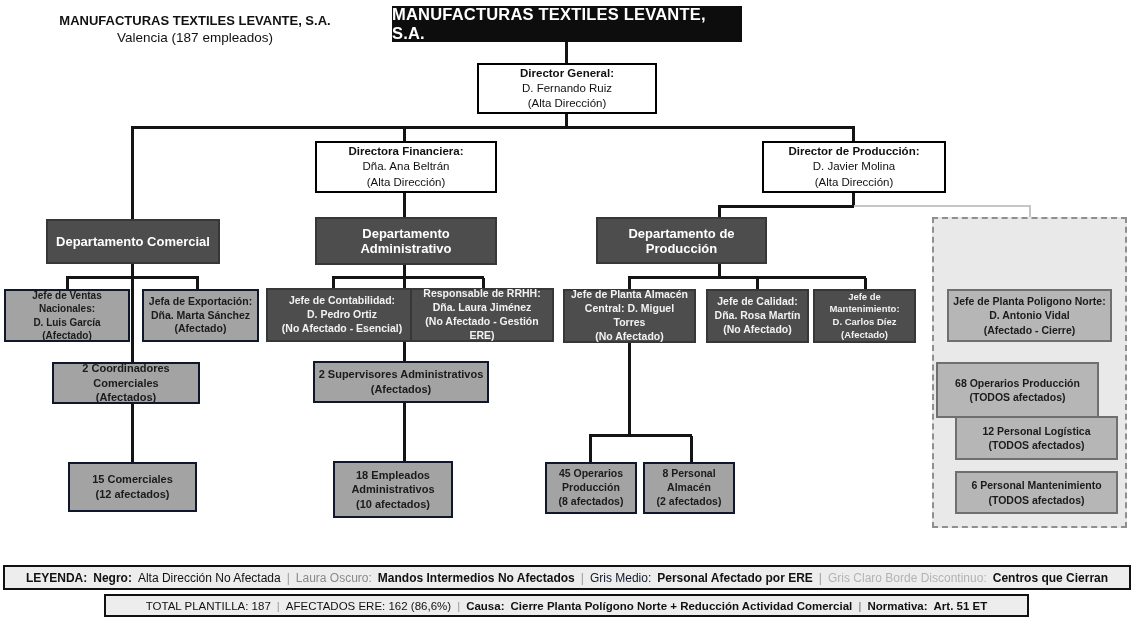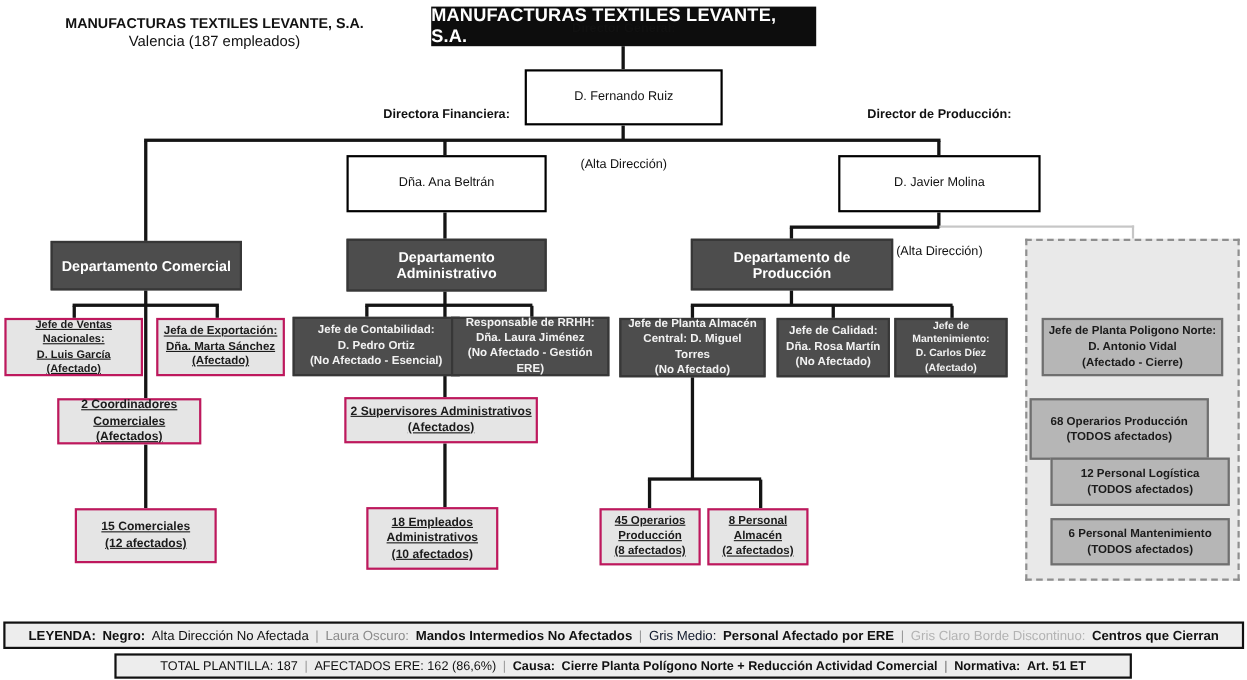--- a/index.html
+++ b/index.html
@@ -1,26 +1,26 @@
 <!DOCTYPE html>
 <html><head>
 <meta charset="utf-8">
 <style>
   html,body{margin:0;padding:0;background:#fff;}
   .stage{position:relative;width:1134px;height:618px;background:#ffffff;
          font-family:"Liberation Sans",sans-serif;overflow:hidden;color:#111;border-radius:23px;}
   .box{position:absolute;display:flex;flex-direction:column;justify-content:center;
        align-items:center;text-align:center;box-sizing:border-box;padding:1px 3px;}
-  .white{background:#ffffff;border:2.5px solid #000;font-size:11.5px;line-height:1.32;gap:47px;}
+  .white{background:#ffffff;border:2.5px solid #000;font-size:11.5px;line-height:1.32;}
   .white .t{font-weight:bold;}
   .dept{background:#4d4d4d;border:2px solid #373737;color:#ffffff;font-size:13px;font-weight:600;}
   .darksm{background:#4d4d4d;border:2px solid #373737;color:#f2f2f2;font-size:10.5px;
           font-weight:600;line-height:1.32;}
-  .med{background:#e5e5e5;border:2px solid #be185d;color:#1b1b1b;font-size:10.5px;
-       font-weight:600;line-height:1.32;text-decoration:underline;}
+  .med{background:#a3a3a3;border:2px solid #0f172a;color:#1b1b1b;font-size:10.5px;
+       font-weight:600;line-height:1.32;}
   .medmid{font-size:11px;}
   .banner{position:absolute;left:392px;top:6px;width:350px;height:36px;background:#0d0d0d;
           color:#fff;display:flex;align-items:center;justify-content:center;
           font-weight:bold;font-size:16.5px;letter-spacing:.2px;}
   .corner{position:absolute;left:28px;top:13px;width:334px;text-align:center;}
   .corner .t{font-weight:bold;font-size:13px;}
   .corner .s{font-size:13.5px;margin-top:2px;}
   .vl,.hl{position:absolute;background:#141414;}
   .vl{width:2.5px;}
   .hl{height:2.5px;}
@@ -110,21 +110,21 @@
     <div>D. Javier Molina</div>
     <div>(Alta Dirección)</div>
   </div>
 
   <div class="box dept" style="left:46px;top:219px;width:174px;height:45px">
     <div>Departamento Comercial</div>
   </div>
   <div class="box dept" style="left:315px;top:217px;width:182px;height:48px">
     <div>Departamento Administrativo</div>
   </div>
-  <div class="box dept" style="left:628px;top:217px;width:184px;height:47px">
+  <div class="box dept" style="left:596px;top:217px;width:171px;height:47px">
     <div>Departamento de Producción</div>
   </div>
 
   <div class="box med" style="left:4px;top:289px;width:126px;height:53px;font-size:10px">
     <div>Jefe de Ventas Nacionales:</div>
     <div>D. Luis García</div>
     <div>(Afectado)</div>
   </div>
   <div class="box med" style="left:142px;top:289px;width:117px;height:53px">
     <div>Jefa de Exportación:</div>
@@ -150,21 +150,21 @@
     <div>Jefe de Calidad:</div>
     <div>Dña. Rosa Martín</div>
     <div>(No Afectado)</div>
   </div>
   <div class="box darksm" style="left:813px;top:289px;width:103px;height:54px;font-size:9.5px">
     <div>Jefe de Mantenimiento:</div>
     <div>D. Carlos Díez</div>
     <div>(Afectado)</div>
   </div>
 
-  <div class="box med medmid" style="left:52px;top:362px;width:131px;height:42px">
+  <div class="box med medmid" style="left:52px;top:362px;width:148px;height:42px">
     <div>2 Coordinadores Comerciales</div>
     <div>(Afectados)</div>
   </div>
   <div class="box med medmid" style="left:313px;top:361px;width:176px;height:42px">
     <div>2 Supervisores Administrativos</div>
     <div>(Afectados)</div>
   </div>
 
   <div class="box med medmid" style="left:68px;top:462px;width:129px;height:50px">
     <div>15 Comerciales</div>

